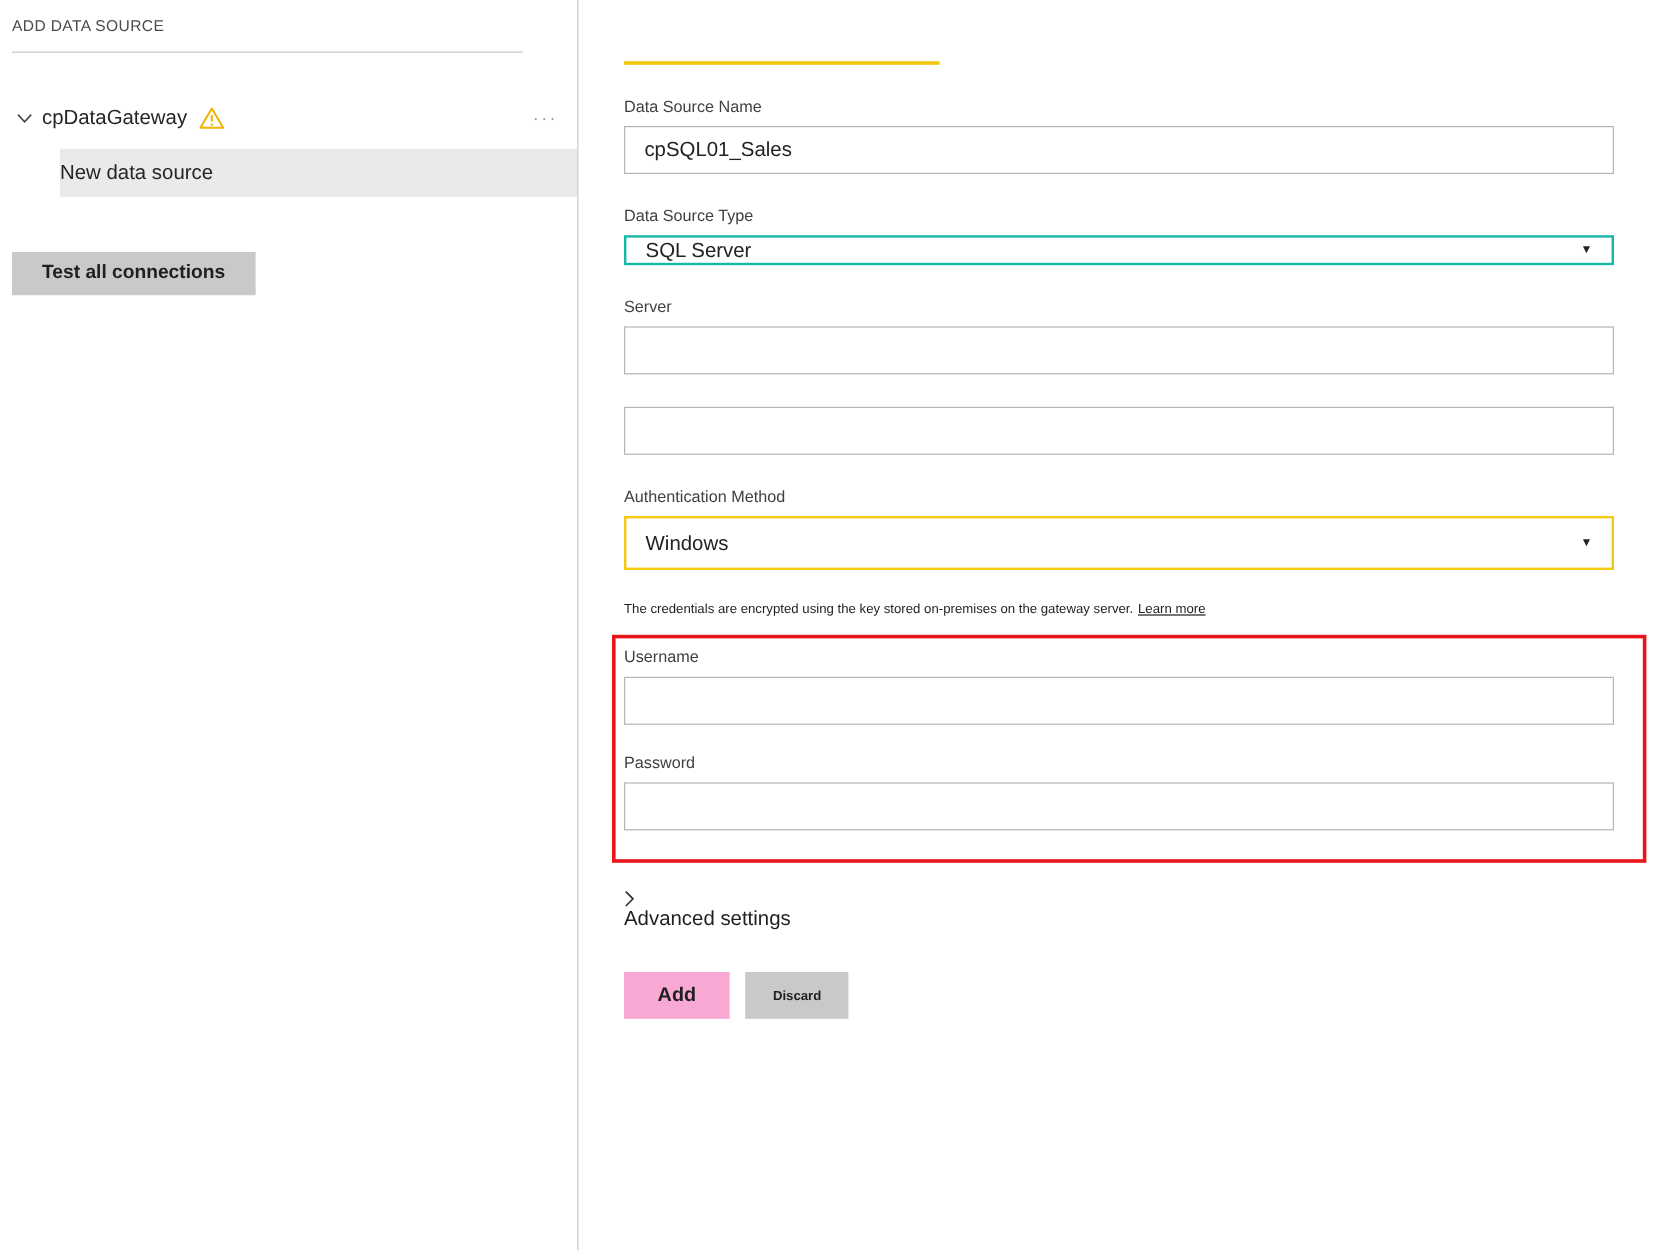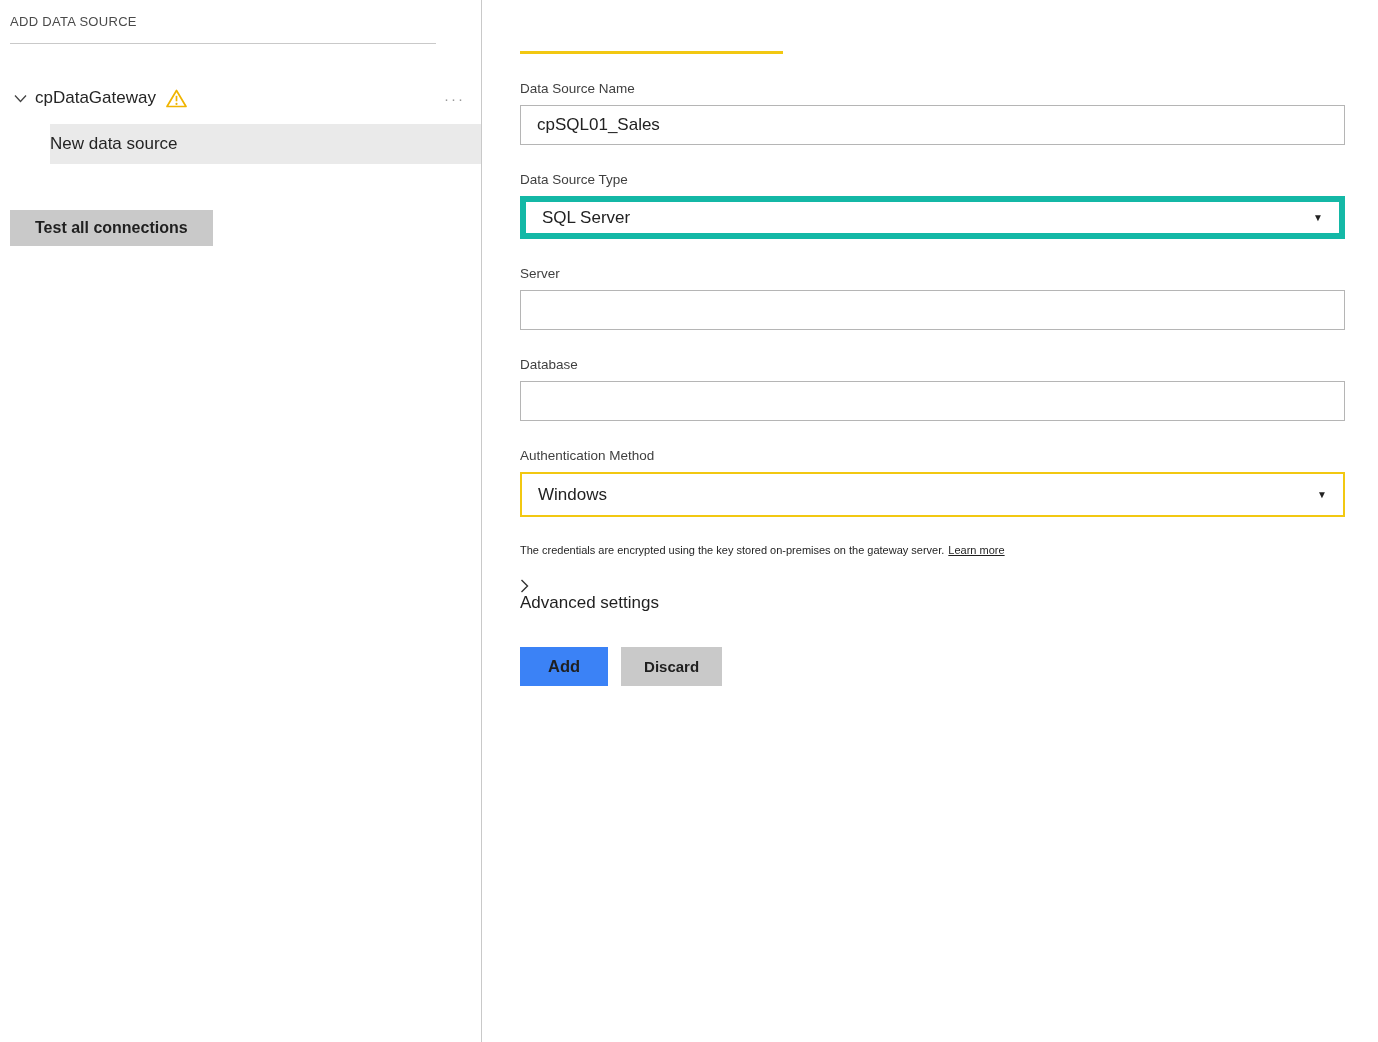--- a/index.html
+++ b/index.html
@@ -24,37 +24,37 @@
   .test-btn { margin: 46px 0 0 10px; background: #c9c9c9; border: none; font-family: inherit; font-size: 16px; font-weight: bold; color: #1f1f1f; padding: 9px 25px; cursor: pointer; }
 
   
   .main { flex: 1; padding: 36px 33px 0 38px; }
   .title { font-size: 29px; font-weight: 300; color: #4c4c4c; margin: 0; letter-spacing: 0.2px; }
   .title-underline { width: 263px; height: 3px; background: #F2C811; margin-top: 15px; }
 
   .field { margin-top: 27px; }
   .label { font-size: 13.5px; color: #3f3f3f; margin-bottom: 9px; }
   .text-input { width: 100%; height: 40px; border: 1px solid #b5b5b5; padding: 0 16px; font-size: 17px; font-family: inherit; color: #222; outline: none; background: #fff; border-radius: 0; }
-  .select { width: 100%; height: 43px; border: 6px solid #14b8a6; padding: 0 16px; display: flex; align-items: center; justify-content: space-between; font-size: 17px; color: #222; cursor: pointer; background: #fff; }
+  .select { width: 100%; height: 25px; border: 2px solid #14b8a6; padding: 0 16px; display: flex; align-items: center; justify-content: space-between; font-size: 17px; color: #222; cursor: pointer; background: #fff; }
   .select.auth { border: 2px solid #F2C811; height: 45px; gap: 10px; }
   .select-arrow { font-size: 10px; color: #222; }
 
   .note { font-size: 11px; color: #1f1f1f; margin: 27px 0 0 0; white-space: nowrap; }
   .learn-more { text-decoration: underline; color: #1f1f1f; cursor: pointer; margin-left: 4px; }
 
   .red-box { border: 3px solid #E8151C; margin: 15px -27px 0 -10px; padding: 8px 24px 24px 7px; }
   .red-box .field { margin-top: 0; }
   .red-box .field + .field { margin-top: 24px; }
 
   .advanced { display: flex; margin-top: 23px; font-size: 17px; color: #1f1f1f; cursor: pointer; flex-direction: column; }
   .adv-chev { display: flex; align-items: center; margin-right: 5px; }
 
   .btn-row { display: flex; margin-top: 34px; }
-  .add-btn { background: #3b82f6; border: none; font-family: inherit; font-weight: bold; font-size: 16.5px; padding: 10px 28px; color: #1f1f1f; cursor: pointer; }
-  .discard-btn { background: #c9c9c9; border: none; font-family: inherit; font-weight: bold; font-size: 15px; padding: 10px 23px; color: #1f1f1f; margin-left: 13px; cursor: pointer; }
+  .add-btn { background: #f9a8d4; border: none; font-family: inherit; font-weight: bold; font-size: 16.5px; padding: 10px 28px; color: #1f1f1f; cursor: pointer; }
+  .discard-btn { background: #c9c9c9; border: none; font-family: inherit; font-weight: bold; font-size: 11px; padding: 10px 23px; color: #1f1f1f; margin-left: 13px; cursor: pointer; }
 </style>
 </head>
 <body>
 
 <div class="app">
 
   <aside class="sidebar">
     <div class="sidebar-header">ADD DATA SOURCE</div>
     <div class="sidebar-divider"></div>
 
@@ -97,34 +97,43 @@
         <span class="select-arrow">▼</span>
       </div>
     </div>
 
     <div class="field">
       <div class="label">Server</div>
       <input class="text-input" type="text" value="" style="">
     </div>
 
     <div class="field">
-      <div class="label">Database</div>
       <input class="text-input" type="text" value="" style="">
     </div>
 
     <div class="field">
       <div class="label">Authentication Method</div>
       <div class="select auth">
         <span>Windows</span>
         <span class="select-arrow">▼</span>
       </div>
     </div>
 
     <p class="note"><span>The credentials are encrypted using the key stored on-premises on the gateway server.</span><span class="learn-more">Learn more</span></p>
 
+    <div class="red-box">
+      <div class="field">
+        <div class="label">Username</div>
+        <input class="text-input" type="text" value="" style="">
+      </div>
+      <div class="field">
+        <div class="label">Password</div>
+        <input class="text-input" type="password" value="" style="">
+      </div>
+    </div>
 
     <div class="advanced">
       <span class="adv-chev">
         <svg width="9" height="14" viewBox="0 0 9 14">
             <path d="M1.5 1 L7.5 7 L1.5 13" fill="none" stroke="#333" stroke-width="1.4"></path>
           </svg>
       </span>
       <span>Advanced settings</span>
     </div>
 

